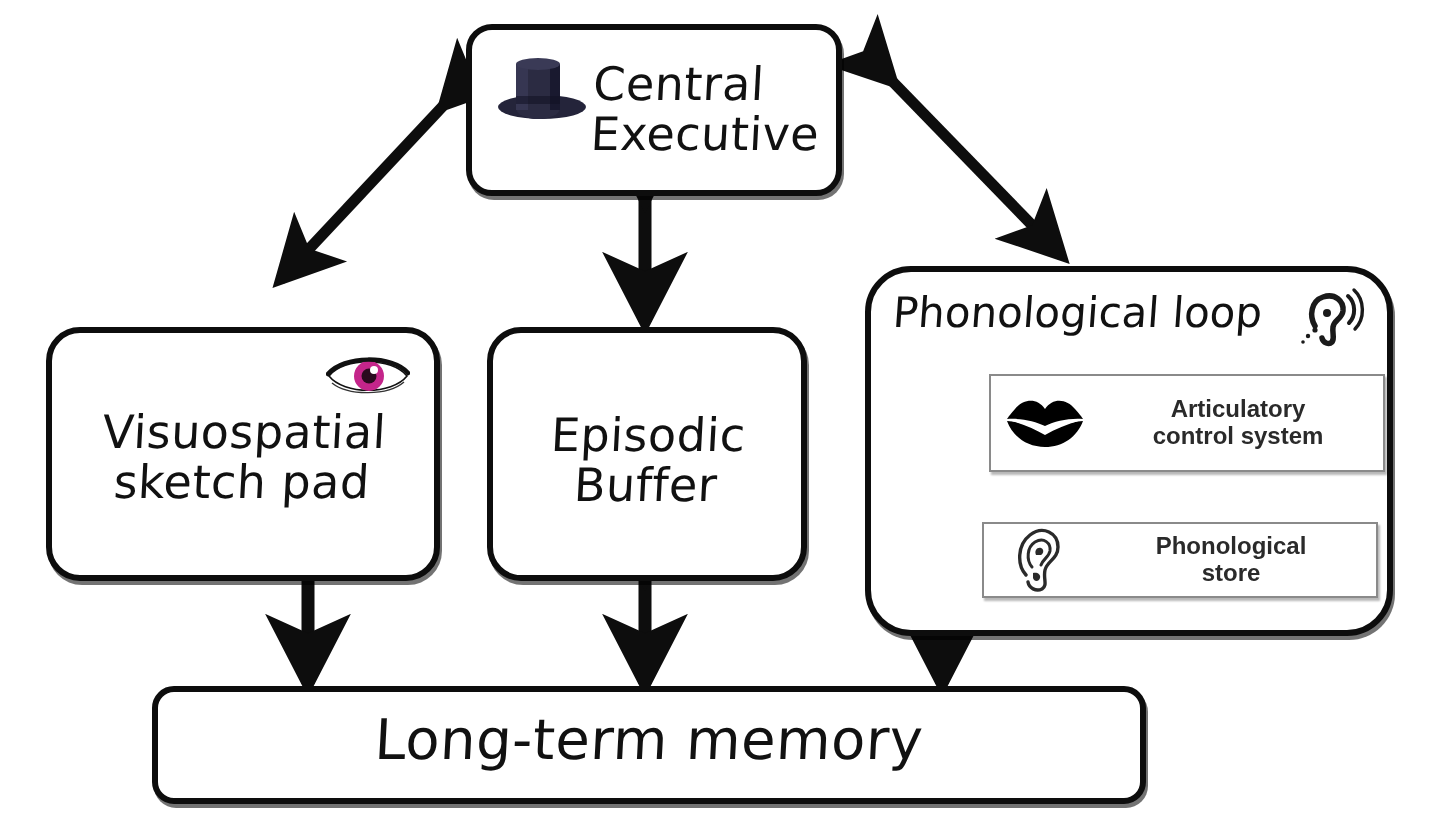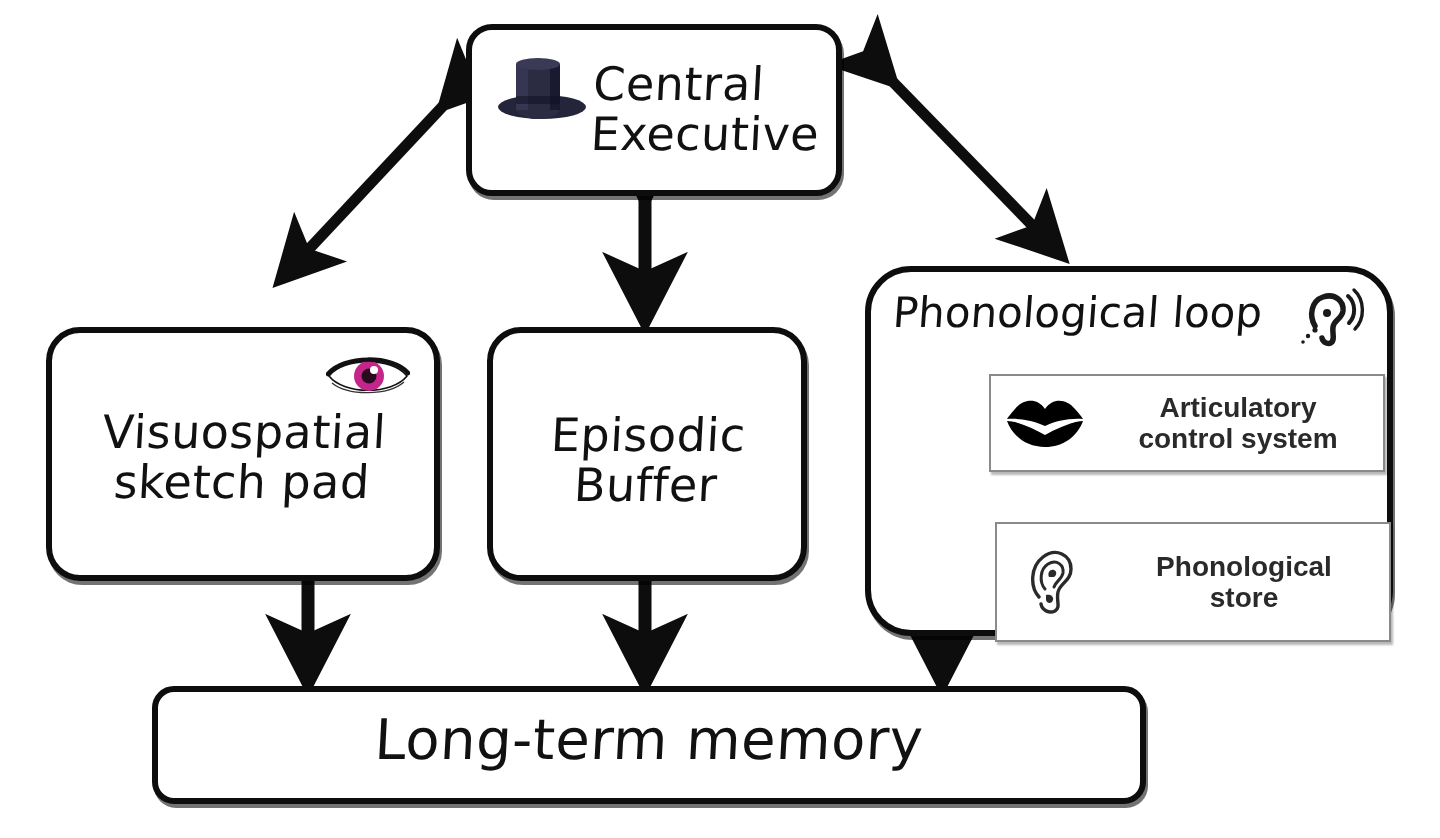--- a/index.html
+++ b/index.html
@@ -60,26 +60,26 @@
 
   
   .subnode{
     position:absolute;background:#fff;
     border:2px solid #8a8a8a;
     box-sizing:border-box;
     box-shadow:2px 3px 2px rgba(0,0,0,.28);
     display:flex;align-items:center;
   }
   #articulatory{left:118px;top:102px;width:396px;height:98px;}
-  #phono-store{left:124px;top:250px;width:396px;height:120px;}
+  #phono-store{left:111px;top:250px;width:396px;height:76px;}
   .sub-icon{width:108px;flex:0 0 108px;display:flex;align-items:center;justify-content:center;}
   .sub-label{
     flex:1;text-align:center;
     font-family:"Liberation Sans", sans-serif;
-    font-weight:700;font-size:28px;color:#2a2a2a;line-height:1.12;
+    font-weight:700;font-size:24px;color:#2a2a2a;line-height:1.12;
     white-space:pre-line;padding-right:6px;
   }
 
   
   #ltm{left:152px;top:686px;width:994px;height:118px;border-radius:22px;}
   #ltm .node-label{top:18px;font-size:56px;}
 
   
   #arrows{position:absolute;left:0;top:0;width:1440px;height:838px;pointer-events:none;}
 </style>

